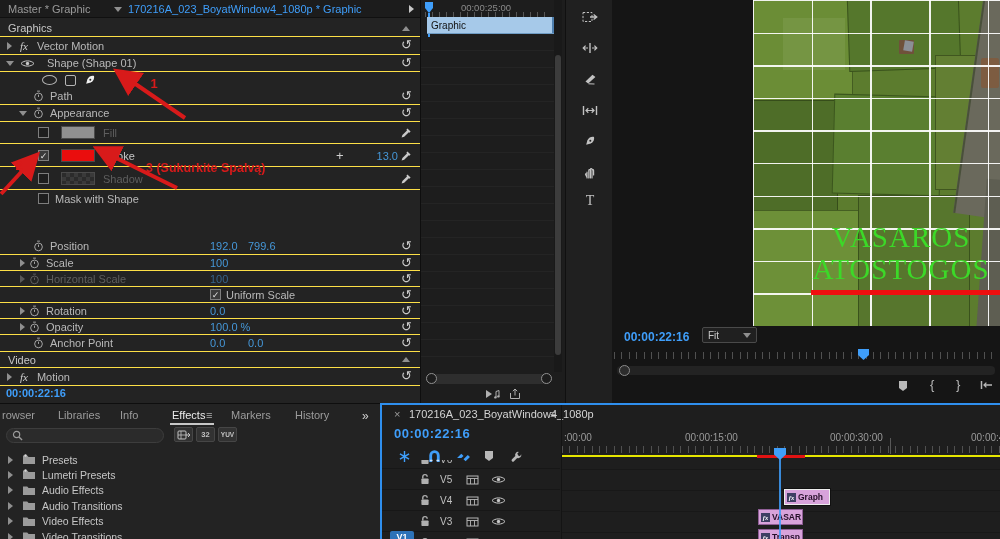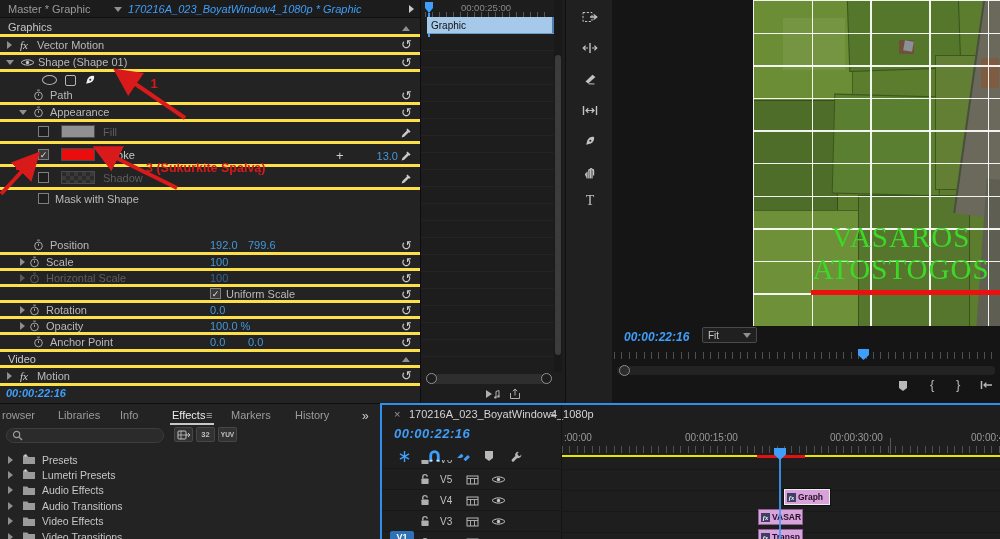--- a/index.html
+++ b/index.html
@@ -6,28 +6,28 @@
   html,body { background:#000; }
   .stage {
     position:relative; width:1000px; height:539px; overflow:hidden;
     background:#0c4a6e; font-family:"Liberation Sans", sans-serif;
     color:#b4b4b4; font-size:11px; -webkit-font-smoothing:antialiased;
   }
   .abs { position:absolute; }
   .tri-r { width:0;height:0;border-left:5px solid #8f8f8f;border-top:4px solid transparent;border-bottom:4px solid transparent; }
   .tri-d { width:0;height:0;border-top:5px solid #8f8f8f;border-left:4px solid transparent;border-right:4px solid transparent; }
   .tri-u { width:0;height:0;border-bottom:5px solid #8f8f8f;border-left:4px solid transparent;border-right:4px solid transparent; }
-  .blue { color:#3f9efa;font-style:italic; }
+  .blue { color:#3f9efa; }
   .val { color:#4597d8; }
   svg { display:block; }
 
   
   .ec { left:0; top:0; width:420px; height:403px; background:#232323; }
   .ec-tabbar { left:0; top:0; width:565px; height:18px; background:#1c1c1c; border-bottom:1px solid #101010; }
-  .ecrow { position:absolute; left:0; width:420px; display:flex; align-items:center; border-bottom:3px solid #fde047; height:17px; }
+  .ecrow { position:absolute; left:0; width:420px; display:flex; align-items:center; border-bottom:1px solid #fde047; height:17px; }
   .ecrow .lbl { color:#b9b9b9; }
   .rst { position:absolute; right:8px; top:1px; font-size:13px; color:#c8c8c8; line-height:14px; cursor:pointer; }
   .sw { color:#b0b0b0; }
   .cb { width:11px; height:11px; border:1px solid #7e7e7e; background:#1e1e1e; display:flex; align-items:center; justify-content:center; font-size:9px; color:#e0e0e0; }
   .swatch { width:34px; height:13px; border:1px solid #4a4a4a; }
   .dis { color:#5e5e5e !important; }
   .dimval { color:#35638c !important; }
   .fxg { font-family:"Liberation Serif", serif; font-style:italic; font-size:11px; color:#cfcfcf; }
 
   
@@ -97,21 +97,21 @@
     </div>
 
     <div class="ecrow" style="top:55px">
       <span class="tri-d" style="margin-left:6px"></span>
       <span style="margin-left:6px;color:#c8c8c8">
         <svg width="15" height="9" viewBox="0 0 15 9">
             <path d="M1 4.5C3.8 1 11.2 1 14 4.5 11.2 8 3.8 8 1 4.5Z" fill="none" stroke="currentColor"></path>
             <circle cx="7.5" cy="4.5" r="1.7" fill="currentColor"></circle>
           </svg>
       </span>
-      <span class="lbl" style="margin-left:3px">Shape (Shape 01)</span>
+      <span class="lbl" style="margin-left:12px">Shape (Shape 01)</span>
       <span class="rst">↺</span>
     </div>
 
     <div class="ecrow" style="top:72px;height:16px;border-bottom:none">
       <span style="margin-left:42px;width:15px;height:10px;border:1.5px solid #b5b5b5;border-radius:50%"></span>
       <span style="margin-left:8px;width:11px;height:11px;border:1.5px solid #b5b5b5;border-radius:2px"></span>
       <span style="margin-left:8px;color:#efefef">
         <svg width="12" height="12" viewBox="0 0 12 12">
             <path d="M2.2 9.8L3.4 5.2C4.8 2.6 7.6 1.4 10 2 10.6 4.4 9.4 7.2 6.8 8.6L2.2 9.8z" fill="currentColor"></path>
             <circle cx="6.3" cy="5.7" r="1" fill="#232323"></circle>

